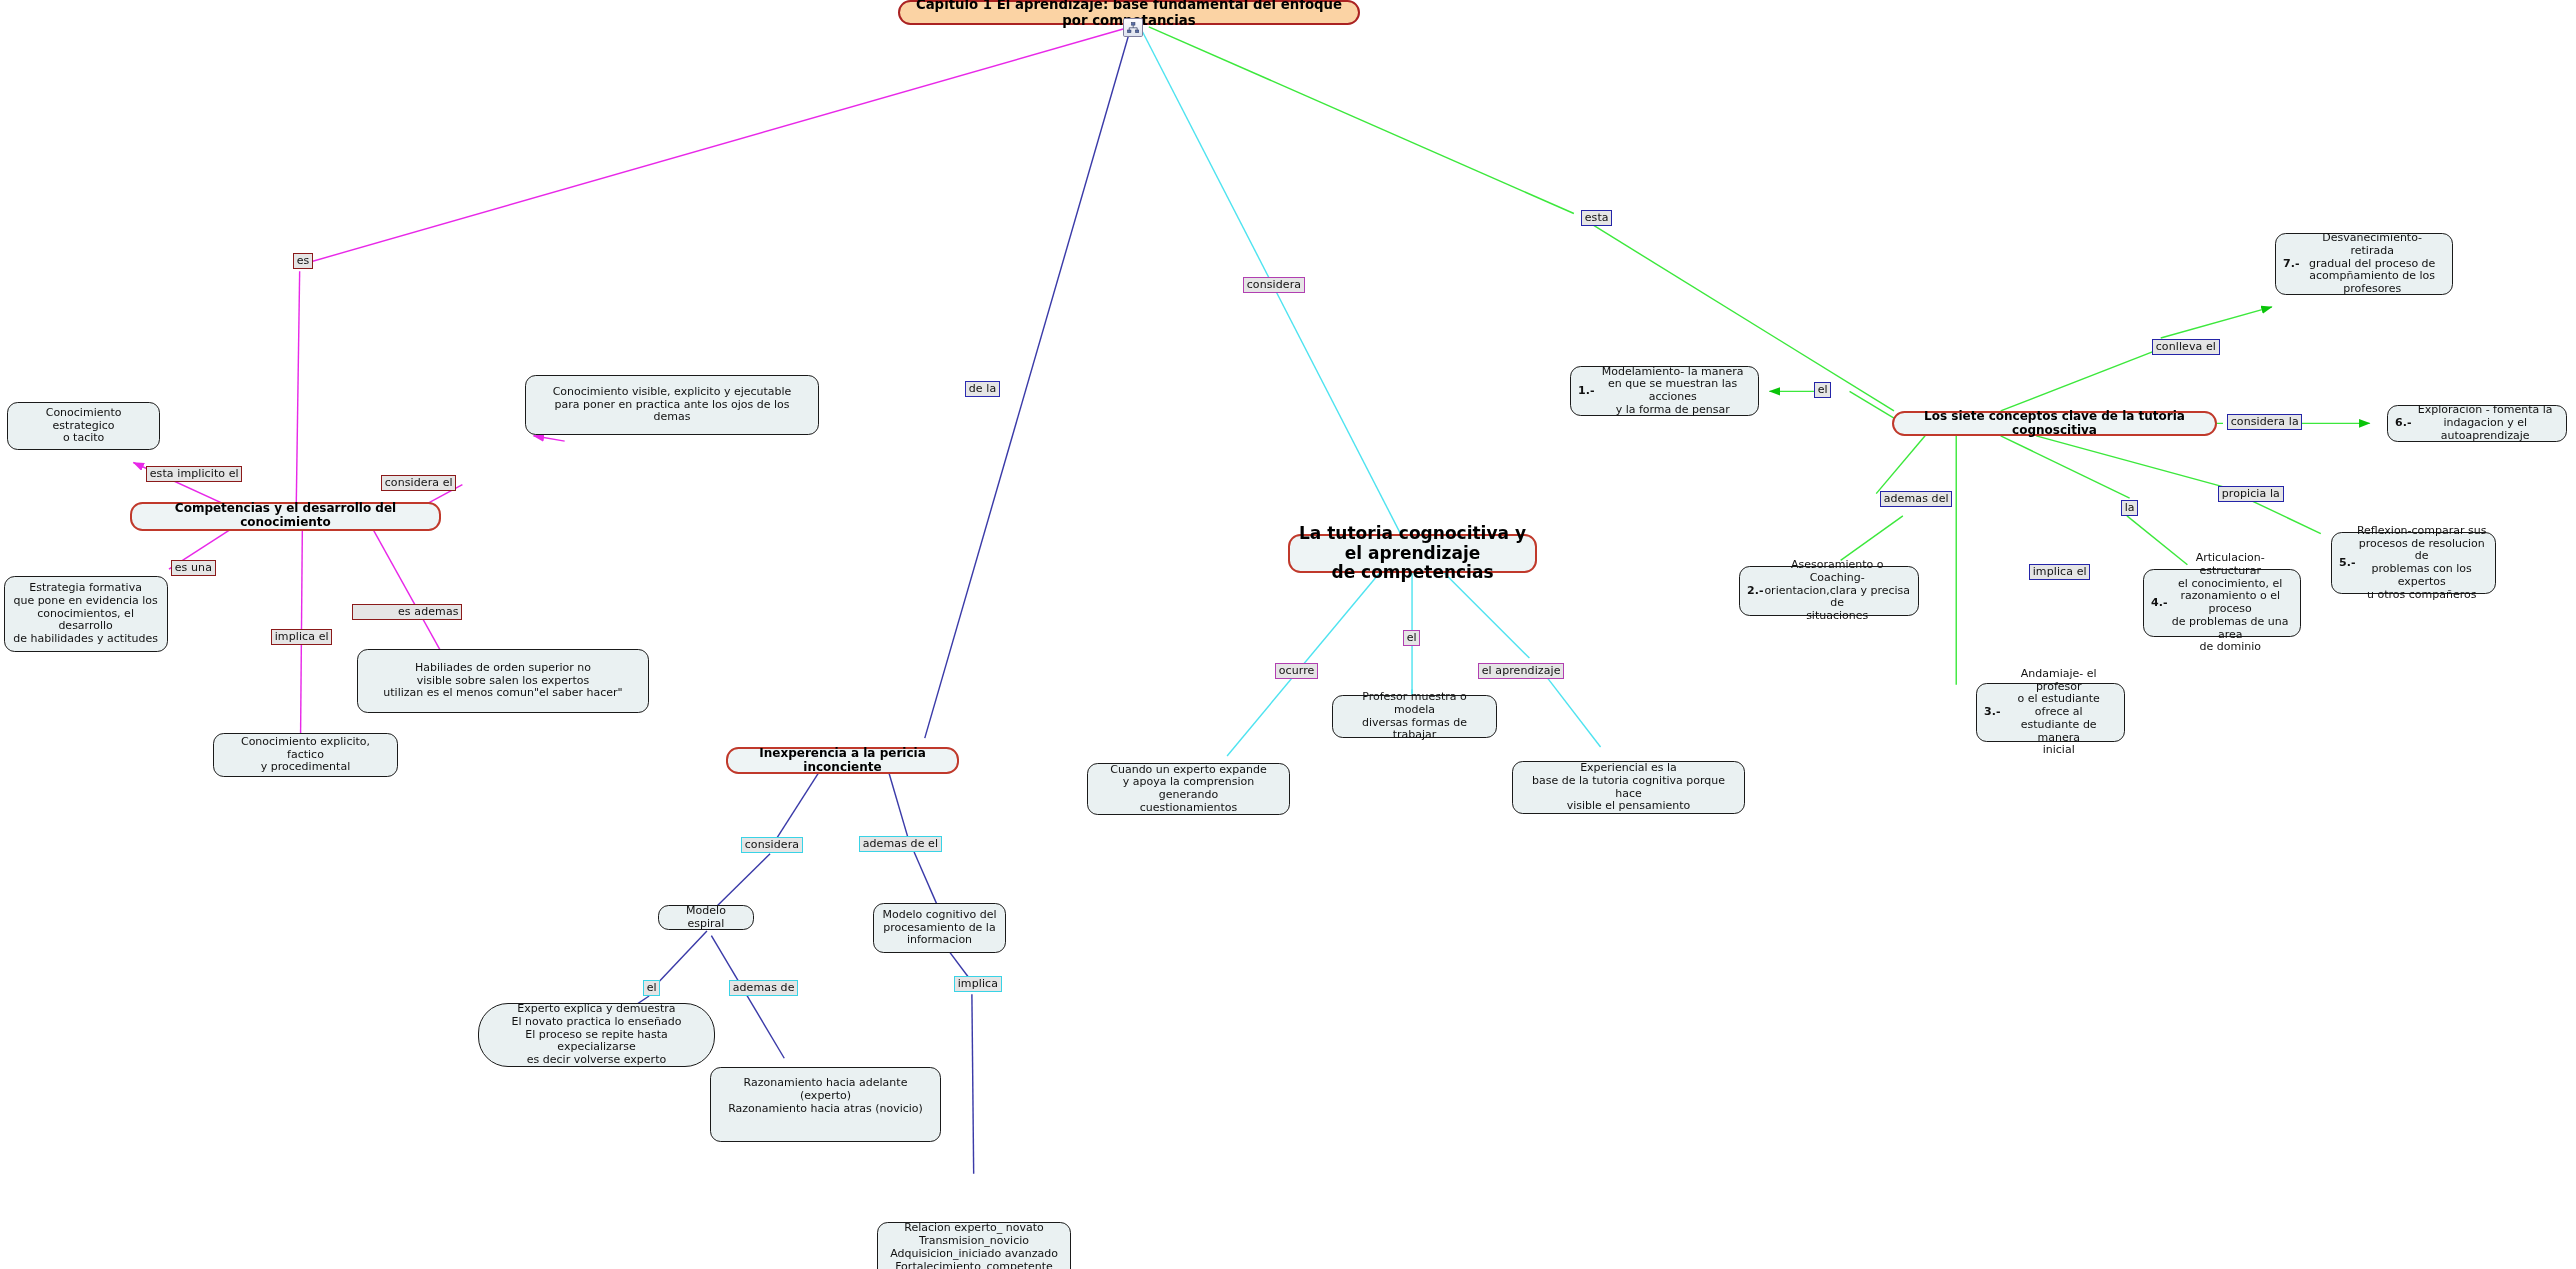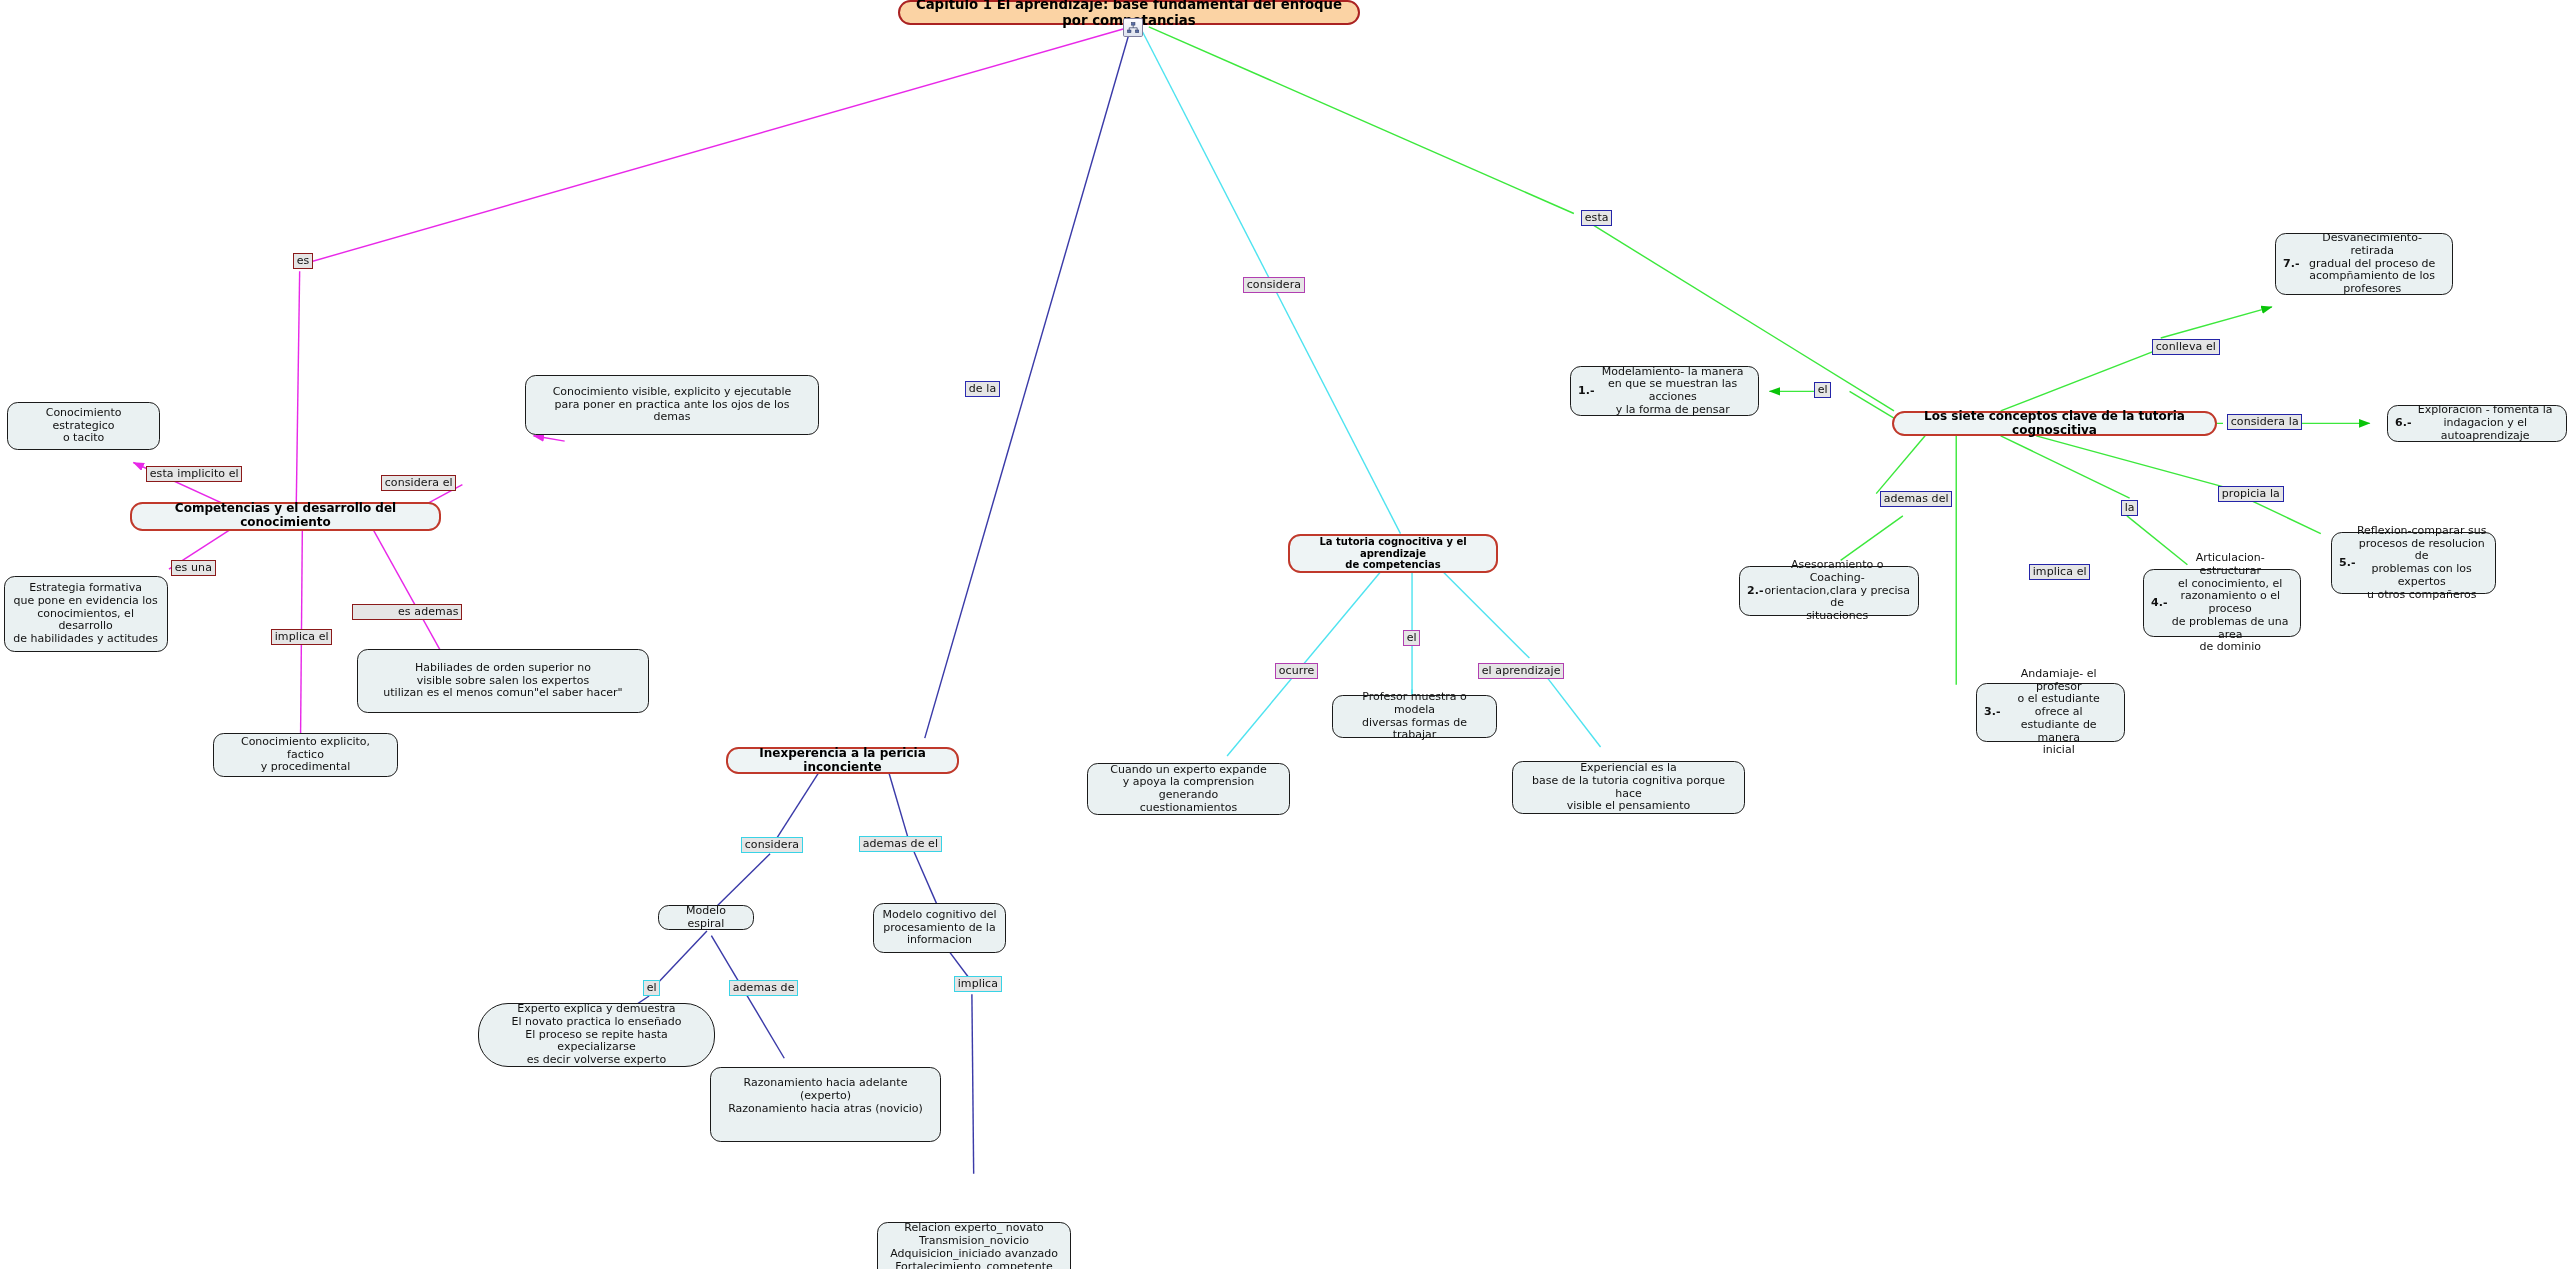--- a/index.html
+++ b/index.html
@@ -209,21 +209,21 @@
 Mantenimiento_proficiente
 Autorregulacion_experto</div>
 
   <div class="elabel blue" style="left:965px;top:381px;">de  la</div>
   <div class="elabel cyan" style="left:741px;top:837px;">considera</div>
   <div class="elabel cyan" style="left:859px;top:836px;">ademas de  el</div>
   <div class="elabel cyan" style="left:643px;top:980px;">el</div>
   <div class="elabel cyan" style="left:729px;top:980px;">ademas de</div>
   <div class="elabel cyan" style="left:954px;top:976px;">implica</div>
 
-  <div class="node main" style="left:1288px;top:534px;width:210px;height:39px;font-size:10px;">La tutoria  cognocitiva y el aprendizaje
+  <div class="node main" style="left:1288px;top:534px;width:249px;height:39px;font-size:17px;">La tutoria  cognocitiva y el aprendizaje
 de competencias</div>
 
   <div class="node" style="left:1087px;top:763px;width:203px;height:52px;font-size:11px;">Cuando un experto expande
 y apoya la comprension generando
 cuestionamientos</div>
 
   <div class="node" style="left:1332px;top:695px;width:165px;height:43px;font-size:11px;">Profesor muestra o modela
 diversas formas de trabajar</div>
 
   <div class="node" style="left:1512px;top:761px;width:233px;height:53px;font-size:11px;">Experiencial es la

